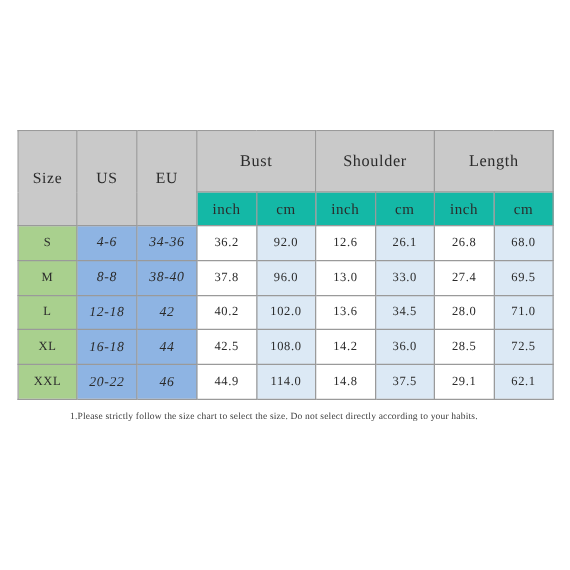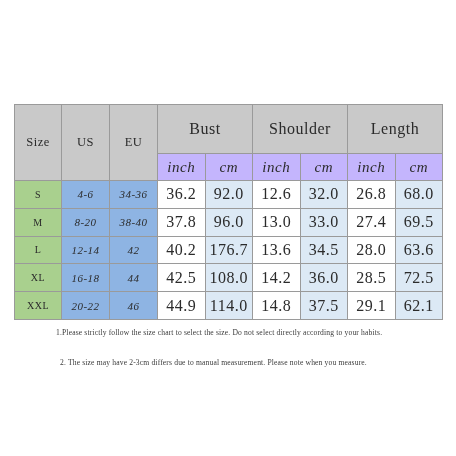--- a/index.html
+++ b/index.html
@@ -41,40 +41,39 @@
     vertical-align: middle;
     font-weight: normal;
     padding: 0;
     color: #2b2b2b;
     letter-spacing: 0.5px;
   }
 
   
   .hdr-main {
     background: #c9c9c9;
-    font-size: 16px;
+    font-size: 13px;
     height: 48px;
   }
   .hdr-span {
     background: #c9c9c9;
     font-size: 12.5px;
     height: 74px;
     margin-left: 48px;
   }
   .hdr-sub {
-    background: #c4b5fd;
-    font-size: 15px;
-    font-style: italic;
+    background: #14b8a6;
+    font-size: 12px;
     height: 26px;
   }
 
   
   .row-cell {
     height: 26.8px;
-    font-size: 16px;
+    font-size: 10px;
   }
   .cell-size {
     background: #a9d08e;
     font-size: 10px;
     letter-spacing: 0.8px;
   }
   .cell-us,
   .cell-eu {
     background: #8eb4e3;
     font-style: italic;
@@ -150,45 +149,45 @@
       </tr>
     </thead>
     <tbody>
       <tr>
         <td class="row-cell cell-size">S</td>
         <td class="row-cell cell-us">4-6</td>
         <td class="row-cell cell-eu">34-36</td>
         <td class="row-cell cell-inch">36.2</td>
         <td class="row-cell cell-cm">92.0</td>
         <td class="row-cell cell-inch">12.6</td>
-        <td class="row-cell cell-cm">32.0</td>
+        <td class="row-cell cell-cm">26.1</td>
         <td class="row-cell cell-inch">26.8</td>
         <td class="row-cell cell-cm">68.0</td>
       </tr>
       <tr>
         <td class="row-cell cell-size">M</td>
-        <td class="row-cell cell-us">8-20</td>
+        <td class="row-cell cell-us">8-8</td>
         <td class="row-cell cell-eu">38-40</td>
         <td class="row-cell cell-inch">37.8</td>
         <td class="row-cell cell-cm">96.0</td>
         <td class="row-cell cell-inch">13.0</td>
         <td class="row-cell cell-cm">33.0</td>
         <td class="row-cell cell-inch">27.4</td>
         <td class="row-cell cell-cm">69.5</td>
       </tr>
       <tr>
         <td class="row-cell cell-size">L</td>
-        <td class="row-cell cell-us">12-14</td>
+        <td class="row-cell cell-us">12-18</td>
         <td class="row-cell cell-eu">42</td>
         <td class="row-cell cell-inch">40.2</td>
-        <td class="row-cell cell-cm">176.7</td>
+        <td class="row-cell cell-cm">102.0</td>
         <td class="row-cell cell-inch">13.6</td>
         <td class="row-cell cell-cm">34.5</td>
         <td class="row-cell cell-inch">28.0</td>
-        <td class="row-cell cell-cm">63.6</td>
+        <td class="row-cell cell-cm">71.0</td>
       </tr>
       <tr>
         <td class="row-cell cell-size">XL</td>
         <td class="row-cell cell-us">16-18</td>
         <td class="row-cell cell-eu">44</td>
         <td class="row-cell cell-inch">42.5</td>
         <td class="row-cell cell-cm">108.0</td>
         <td class="row-cell cell-inch">14.2</td>
         <td class="row-cell cell-cm">36.0</td>
         <td class="row-cell cell-inch">28.5</td>
@@ -202,15 +201,14 @@
         <td class="row-cell cell-cm">114.0</td>
         <td class="row-cell cell-inch">14.8</td>
         <td class="row-cell cell-cm">37.5</td>
         <td class="row-cell cell-inch">29.1</td>
         <td class="row-cell cell-cm">62.1</td>
       </tr>
     </tbody>
   </table>
 
   <div class="note" id="note-1">1.Please strictly follow the size chart to select the size. Do not select directly according to your habits.</div>
-  <div class="note" id="note-2">2. The size may have 2-3cm differs due to manual measurement. Please note when you measure.</div>
 
 </div>
 
 </body></html>

